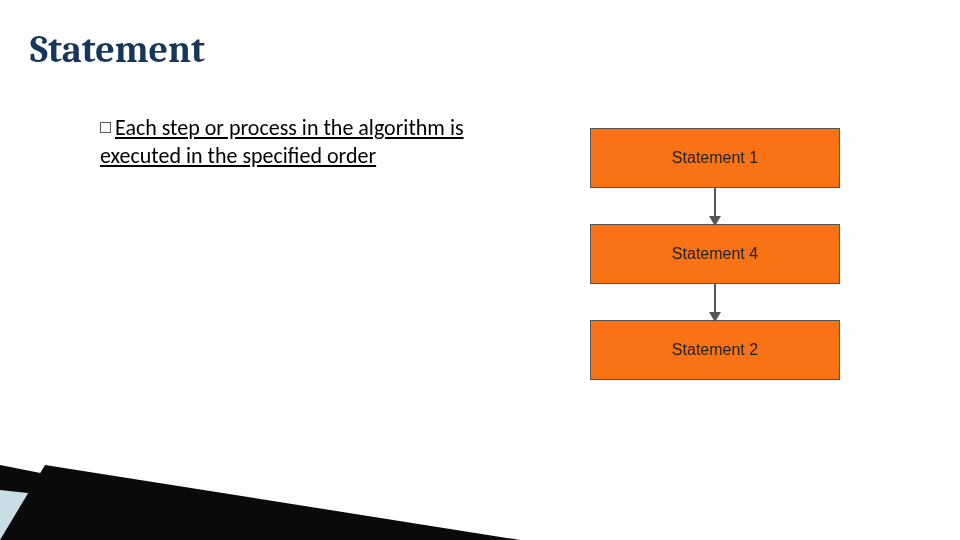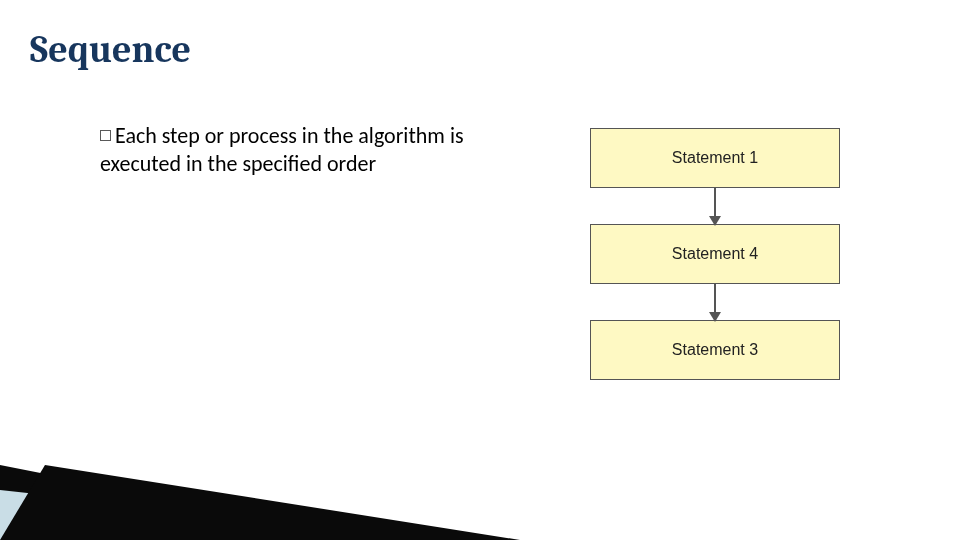--- a/index.html
+++ b/index.html
@@ -16,23 +16,24 @@
     top: 28px;
     left: 30px;
     font-size: 38px;
     font-weight: 700;
     font-family: "Cambria", Georgia, serif;
     color: #17365d;
     letter-spacing: 0px;
   }
   .content {
     position: absolute;
-    top: 122px;
+    top: 114px;
     left: 100px;
     width: 370px;
+    text-decoration: underline;
   }
   .bullet-item {
     font-size: 22px;
     color: #000000;
     line-height: 1.25;
     margin-bottom: 4px;
     font-weight: 400;
   }
   .bullet-marker {
     font-family: Arial, sans-serif;
@@ -55,21 +56,21 @@
     border: 1px solid #555;
     width: 250px;
     height: 60px;
     margin: 0 auto;
     display: flex;
     align-items: center;
     justify-content: center;
     font-family: Arial, sans-serif;
     font-size: 16px;
     color: #222;
-    background: #fef9c3;
+    background: #f97316;
   }
   .arrow {
     width: 2px;
     height: 36px;
     background: #555;
     margin: 0 auto;
     position: relative;
   }
   .arrow::after {
     content: "";
@@ -88,33 +89,33 @@
     left: 0;
     bottom: 0;
     width: 520px;
     height: 110px;
     pointer-events: none;
   }
 </style>
 </head>
 <body>
 
-<div class="title">Sequence</div>
+<div class="title">Statement</div>
 
 <div class="content">
   <div class="bullet-item">
     <span class="bullet-marker"></span><span>Each step or process in the algorithm is executed in the specified order</span>
   </div>
 </div>
 
 <div class="diagram">
   <div class="statement-box">Statement 1</div>
   <div class="arrow"></div>
   <div class="statement-box">Statement 4</div>
   <div class="arrow"></div>
-  <div class="statement-box">Statement 3</div>
+  <div class="statement-box">Statement 2</div>
 </div>
 
 <svg class="decor" viewBox="0 0 520 110" preserveAspectRatio="none">
   <polygon points="0,110 0,35 380,110" fill="#0a0a0a"></polygon>
   <polygon points="0,110 0,60 460,110" fill="#c9dde6"></polygon>
   <polygon points="0,110 45,35 520,110" fill="#0a0a0a"></polygon>
 </svg>
 
 </body></html>

